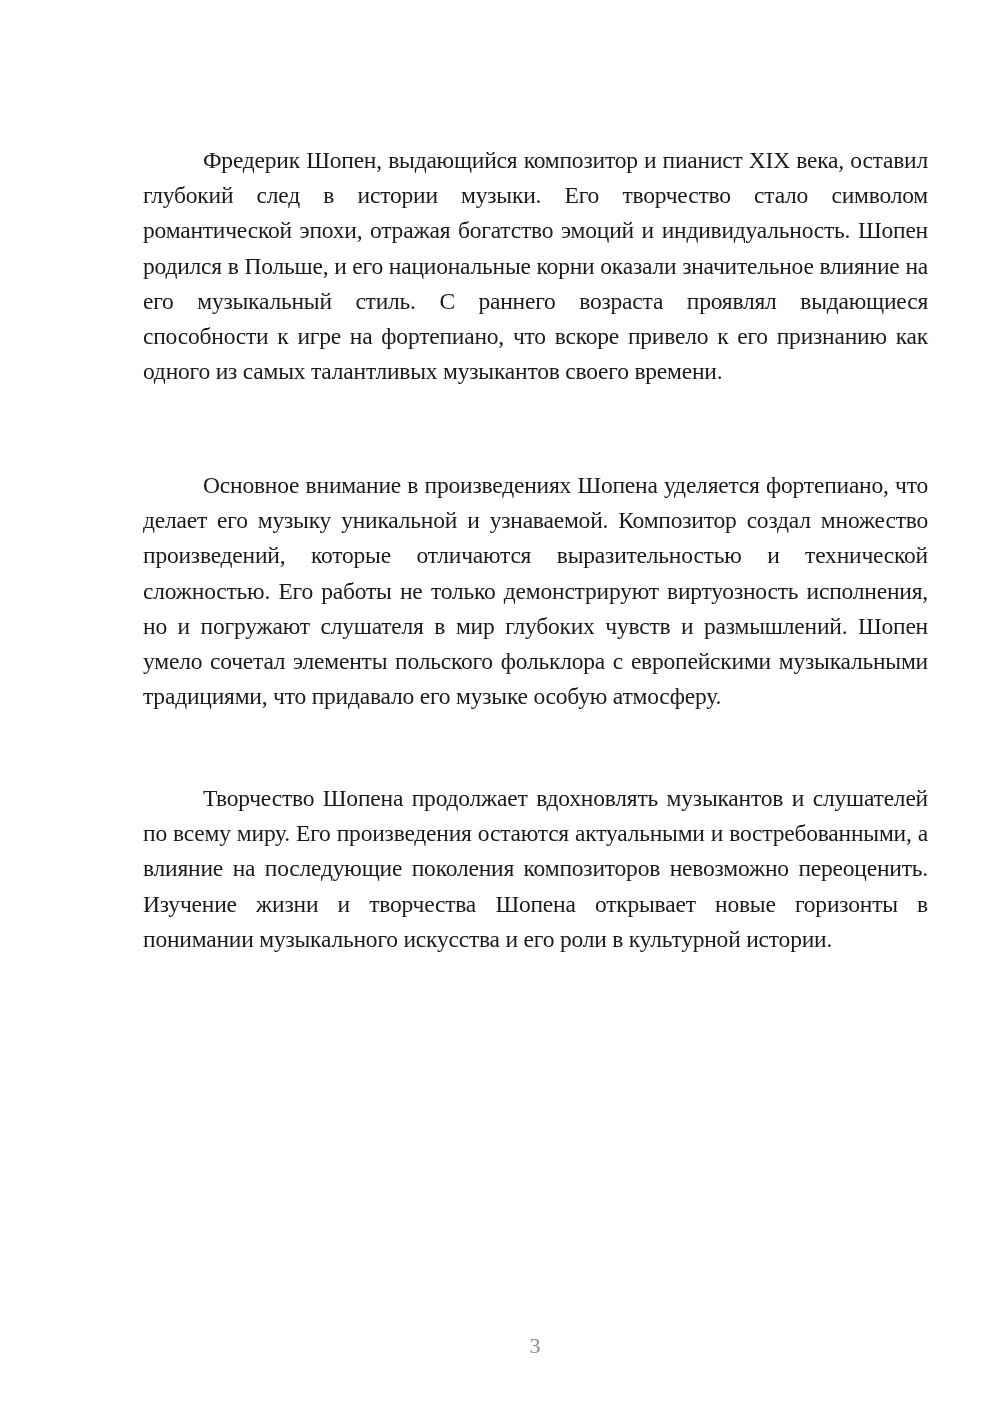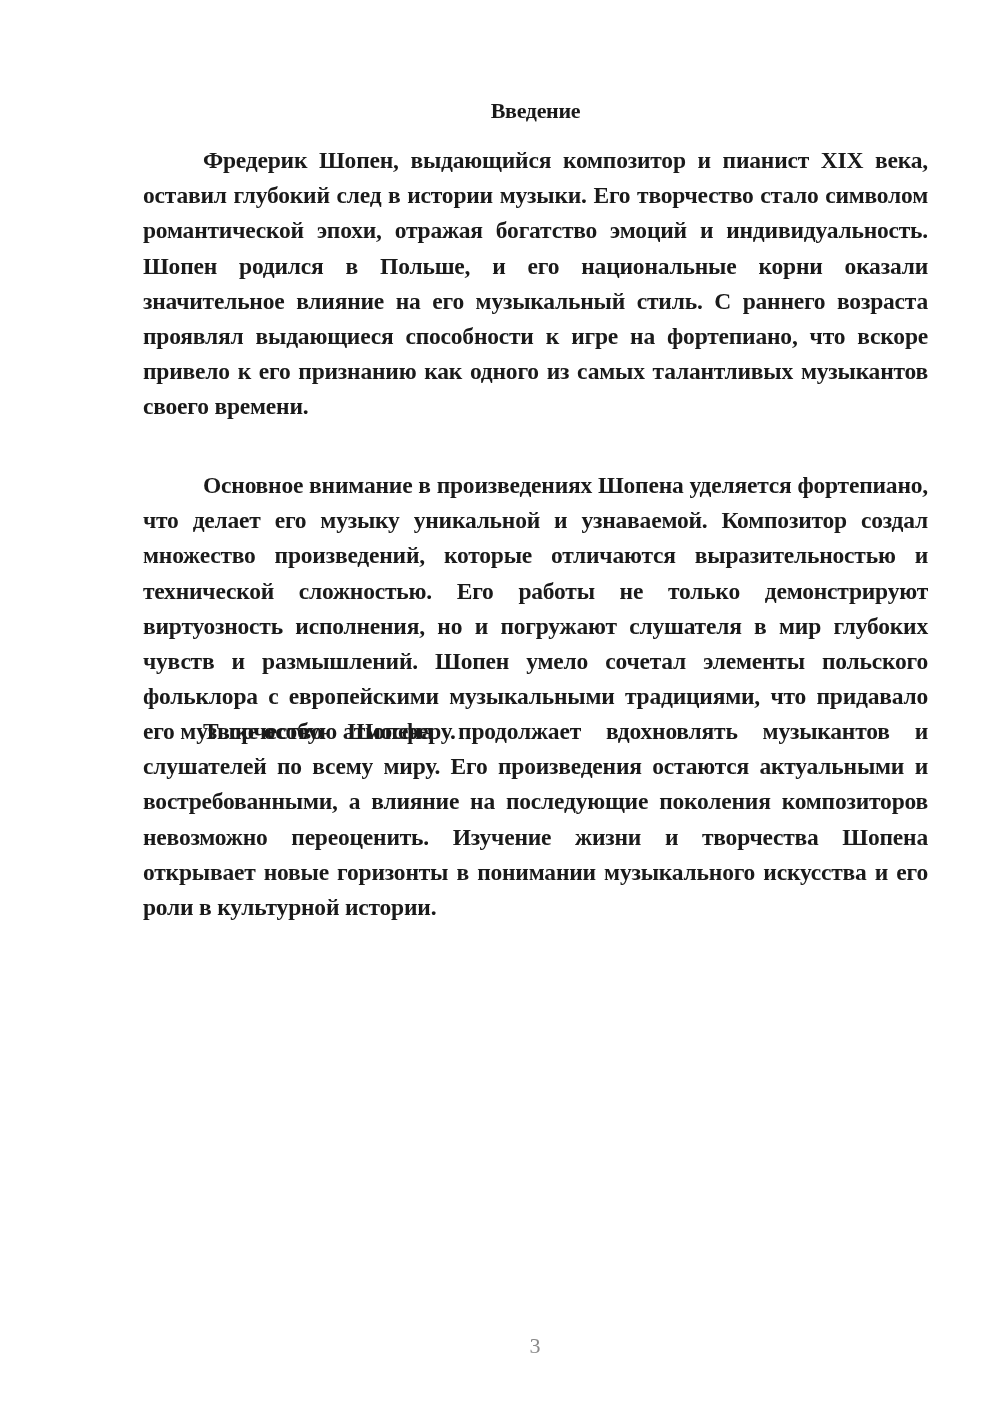--- a/index.html
+++ b/index.html
@@ -2,29 +2,28 @@
 <html><head>
 <meta charset="utf-8">
 <style>
   html, body { margin: 0; padding: 0; background: #ffffff; }
   body { width: 1000px; height: 1414px; position: relative; overflow: hidden;
          font-family: "Liberation Serif", serif; color: #1a1a1a; }
   .page { position: absolute; left: 0; top: 0; width: 1000px; height: 1414px; background: #fff; }
   .title { position: absolute; top: 96px; left: 143px; width: 785px; text-align: center;
            font-weight: bold; font-size: 22px; line-height: 30px; letter-spacing: -0.3px; }
   .para { position: absolute; left: 143px; width: 785px; font-size: 23.5px; line-height: 35.2px;
-          text-align: justify; text-indent: 60px; margin: 0; letter-spacing: -0.2px; font-weight: bold; }
+          text-align: justify; text-indent: 60px; margin: 0; letter-spacing: -0.2px; }
   #p1 { top: 143px; }
   #p2 { top: 468px; }
-  #p3 { top: 714px; }
+  #p3 { top: 781px; }
   .page-number { position: absolute; top: 1333px; left: 0; width: 1070px; text-align: center;
                  font-size: 22px; color: #8a8a8a; }
 </style>
 </head>
 <body>
 
 <div class="page">
-  <div class="title">Введение</div>
   <p class="para" id="p1">Фредерик Шопен, выдающийся композитор и пианист XIX века, оставил глубокий след в истории музыки. Его творчество стало символом романтической эпохи, отражая богатство эмоций и индивидуальность. Шопен родился в Польше, и его национальные корни оказали значительное влияние на его музыкальный стиль. С раннего возраста проявлял выдающиеся способности к игре на фортепиано, что вскоре привело к его признанию как одного из самых талантливых музыкантов своего времени.</p>
   <p class="para" id="p2">Основное внимание в произведениях Шопена уделяется фортепиано, что делает его музыку уникальной и узнаваемой. Композитор создал множество произведений, которые отличаются выразительностью и технической сложностью. Его работы не только демонстрируют виртуозность исполнения, но и погружают слушателя в мир глубоких чувств и размышлений. Шопен умело сочетал элементы польского фольклора с европейскими музыкальными традициями, что придавало его музыке особую атмосферу.</p>
   <p class="para" id="p3">Творчество Шопена продолжает вдохновлять музыкантов и слушателей по всему миру. Его произведения остаются актуальными и востребованными, а влияние на последующие поколения композиторов невозможно переоценить. Изучение жизни и творчества Шопена открывает новые горизонты в понимании музыкального искусства и его роли в культурной истории.</p>
   <div class="page-number">3</div>
 </div>
 
 </body></html>

